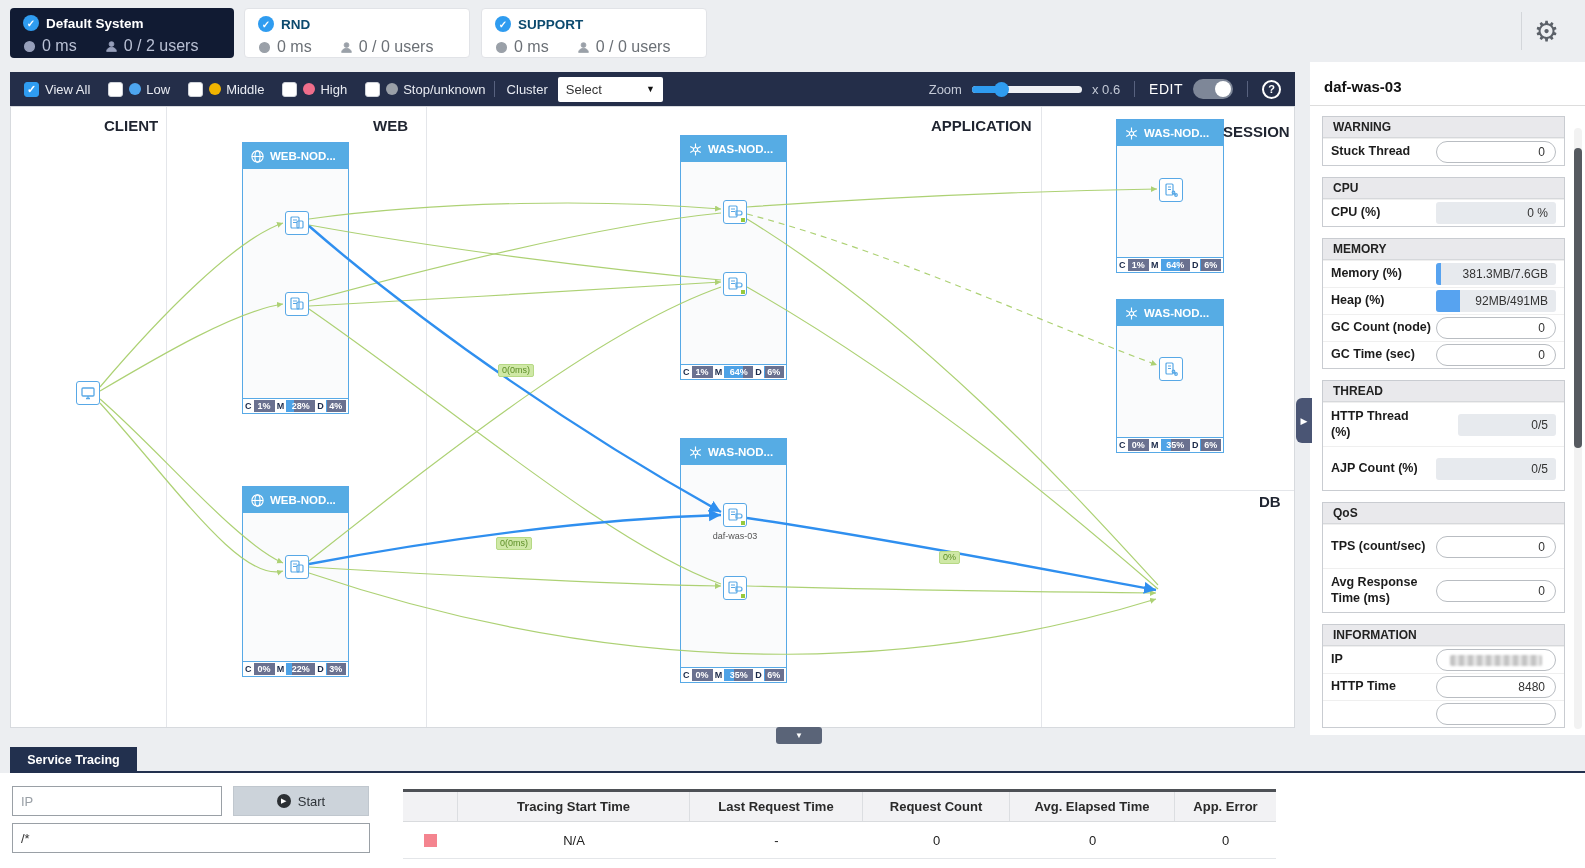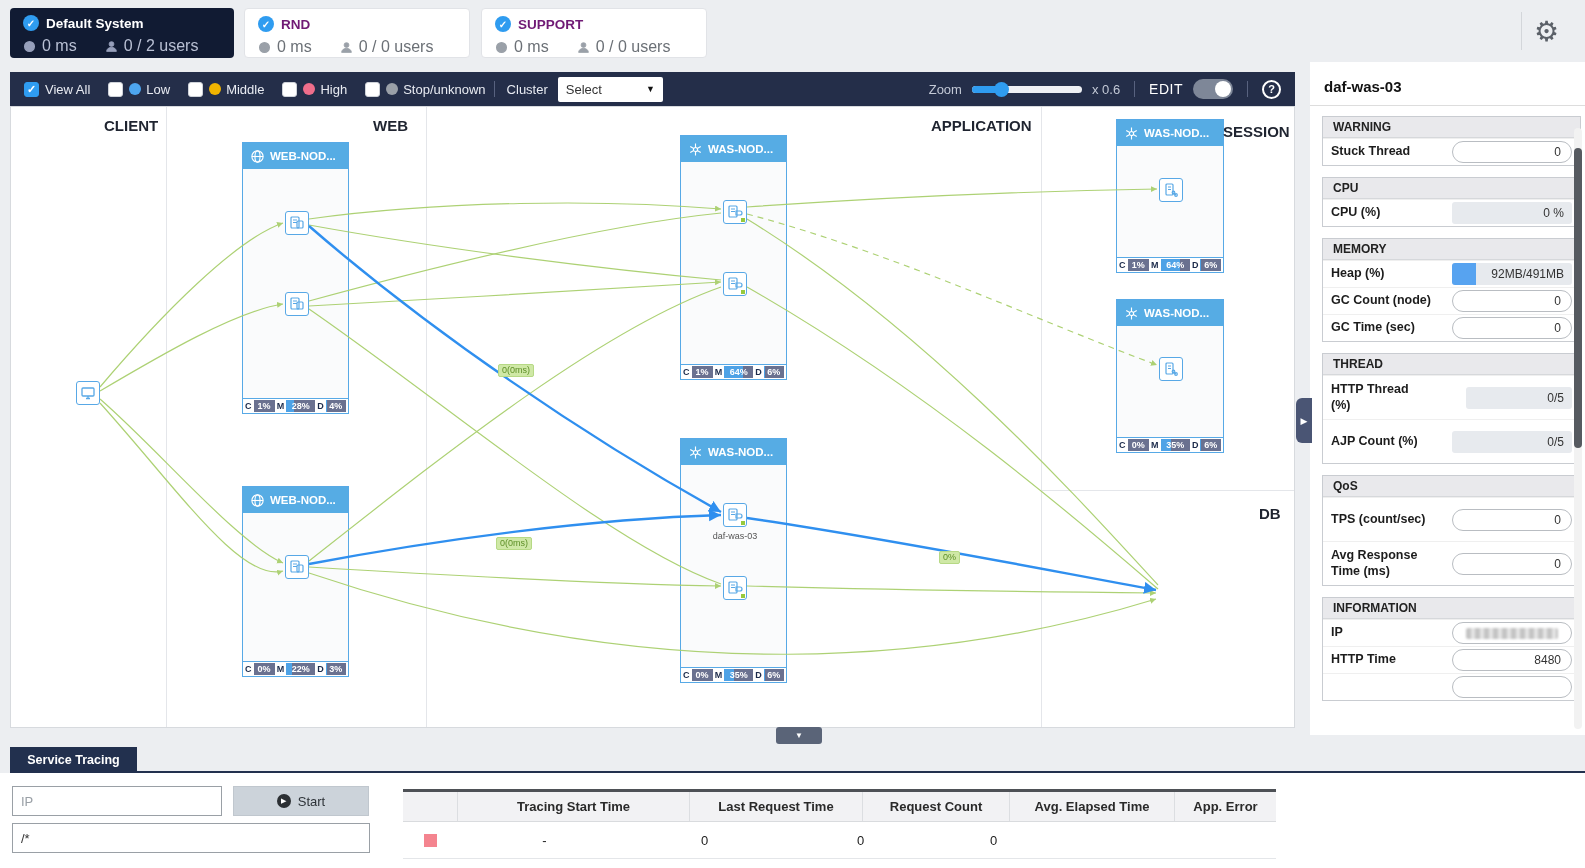--- a/index.html
+++ b/index.html
@@ -8,21 +8,21 @@
 
   
   .topbar { position:absolute; left:0; top:0; width:1585px; height:62px; background:#eceef1; }
   .syscard { position:absolute; top:8px; height:50px; border-radius:4px; padding:7px 13px; cursor:pointer; }
   .syscard.sel { background:#111b33; }
   .syscard.plain { background:#ffffff; border:1px solid #e1e3e7; }
   .card-title-row { display:flex; align-items:center; gap:7px; }
   .chk { width:16px; height:16px; border-radius:50%; background:#2f9cf0; color:#fff; font-size:10px; font-weight:bold; display:flex; align-items:center; justify-content:center; }
   .card-title { font-size:13.5px; font-weight:bold; }
   .sel .card-title { color:#ffffff; }
-  .plain .card-title { color:#701a75; }
+  .plain .card-title { color:#0c4a6e; }
   .card-stats { display:flex; align-items:center; gap:6px; margin-top:6px; font-size:16px; }
   .sel .card-stats { color:#b9c0d4; }
   .plain .card-stats { color:#6b7076; }
   .mini-ic { width:13px; height:13px; flex:0 0 auto; }
   .sel .mini-ic  { stroke:#97a0bb; fill:#97a0bb; }
   .plain .mini-ic { stroke:#9aa0a8; fill:#9aa0a8; }
   .stat-gap { width:16px; }
   .top-divider { position:absolute; left:1521px; top:12px; height:38px; border-left:1px solid #d3d6da; }
   .gear { position:absolute; left:1534px; top:15px; font-size:28px; color:#5b6068; cursor:pointer; }
 
@@ -66,21 +66,21 @@
   .ilabel { position:absolute; z-index:6; font-size:9px; color:#555; width:80px; text-align:center; }
   .dbnode { position:absolute; width:108px; border:1px solid #a8adb5; background:#fafbfc; }
   .dbnode .tnode-head { background:#3a4360; }
   .elabel { position:absolute; z-index:7; background:#cfe8a6; border:1px solid #b6d985; color:#5d8f27; font-size:9px; height:13px; line-height:11px; padding:0 3px; border-radius:2px; }
 
   .collapse-btn { position:absolute; left:776px; top:727px; width:46px; height:17px; background:#5a6478; border-radius:3px; color:#fff; font-size:8px; display:flex; align-items:center; justify-content:center; cursor:pointer; z-index:8; }
 
   
   .detail { position:absolute; left:1310px; top:62px; width:275px; height:673px; background:#fff; overflow:hidden; }
   .detail-title { padding:16px 14px 10px; font-size:15px; font-weight:bold; color:#111; border-bottom:1px solid #ddd; }
-  .detail-body { padding:10px 4px 0 12px; }
+  .detail-body { padding:10px 20px 0 12px; }
   .sec { border:1px solid #c9ccd1; margin-bottom:11px; background:#fff; }
   .sec-head { background:#e9e9ec; border-bottom:1px solid #d6d8db; padding:3px 10px; font-size:12px; font-weight:bold; color:#222; }
   .sec-row { display:flex; justify-content:space-between; align-items:center; padding:2px 8px; min-height:27px; border-top:1px solid #efefef; }
   .sec-row:first-of-type { border-top:none; }
   .rlabel { width:104px; font-size:12.5px; font-weight:bold; color:#1c1c1c; line-height:1.25; }
   .pill { width:120px; height:22px; border:1px solid #b9bdc2; border-radius:11px; background:#fff; font-size:12px; color:#333; text-align:right; padding:0 10px; line-height:20px; }
   .bar { position:relative; width:120px; height:22px; background:#e7eaee; border-radius:3px; overflow:hidden; font-size:12px; color:#333; text-align:right; padding:0 8px; line-height:22px; }
   .bar .bfill { position:absolute; left:0; top:0; bottom:0; width:var(--fill,0%); background:#57a3f0; }
   .bar .btxt { position:relative; }
   .masked-val { display:inline-block; width:92px; height:11px; border-radius:2px; margin-top:5px;
@@ -217,21 +217,21 @@
     <span class="fsep" style="margin:0 14px;"></span>
     <span class="help">?</span>
   </span>
 </div>
 
 <div class="topology">
   <span class="colhead" style="left:93px;top:10px;">CLIENT</span>
   <span class="colhead" style="left:362px;top:10px;">WEB</span>
   <span class="colhead" style="left:920px;top:10px;">APPLICATION</span>
   <span class="colhead" style="left:1212px;top:16px;">SESSION</span>
-  <span class="colhead" style="left:1248px;top:398px;">DB</span>
+  <span class="colhead" style="left:1248px;top:386px;">DB</span>
   <span class="vline" style="left:155px;"></span>
   <span class="vline" style="left:415px;"></span>
   <span class="vline" style="left:1030px;"></span>
   <span class="hline" style="left:1030px;right:0;top:383px;"></span>
 
   <span class="inode" style="left:65px;top:274px;">
     <svg width="16" height="16" viewBox="0 0 16 16" fill="none" stroke="#58a8e6" stroke-width="1.3">
         <rect x="2" y="3" width="12" height="8" rx="1"></rect>
         <path d="M6 13.5h4M8 11v2.5"></path>
       </svg>
@@ -480,20 +480,24 @@
       <div class="sec-head">CPU</div>
       <div class="sec-row">
         <span class="rlabel">CPU (%)</span>
         <span class="bar" style="--fill: 0%;"><span class="bfill"></span><span class="btxt">0 %</span></span>
       </div>
     </div>
 
     <div class="sec">
       <div class="sec-head">MEMORY</div>
       <div class="sec-row">
+        <span class="rlabel">Memory (%)</span>
+        <span class="bar" style="--fill: 4%;"><span class="bfill"></span><span class="btxt">381.3MB/7.6GB</span></span>
+      </div>
+      <div class="sec-row">
         <span class="rlabel">Heap (%)</span>
         <span class="bar" style="--fill: 20%;"><span class="bfill"></span><span class="btxt">92MB/491MB</span></span>
       </div>
       <div class="sec-row">
         <span class="rlabel">GC Count (node)</span>
         <span class="pill">0</span>
       </div>
       <div class="sec-row">
         <span class="rlabel">GC Time (sec)</span>
         <span class="pill">0</span>
@@ -569,19 +573,20 @@
       <span class="tc tc1">Tracing Start Time</span>
       <span class="tc tc2">Last Request Time</span>
       <span class="tc tc3">Request Count</span>
       <span class="tc tc4">Avg. Elapsed Time</span>
       <span class="tc tc5">App. Error</span>
     </div>
     <div class="trow">
       <span class="tc tc0">
           <span class="swatch" style="--sw: #f4848f; background: rgb(244, 132, 143);"></span>
         </span>
+      <span class="tc tc1">N/A</span>
       <span class="tc tc2">-</span>
       <span class="tc tc3">0</span>
       <span class="tc tc4">0</span>
       <span class="tc tc5">0</span>
     </div>
   </div>
 </section>
 
 </body></html>

